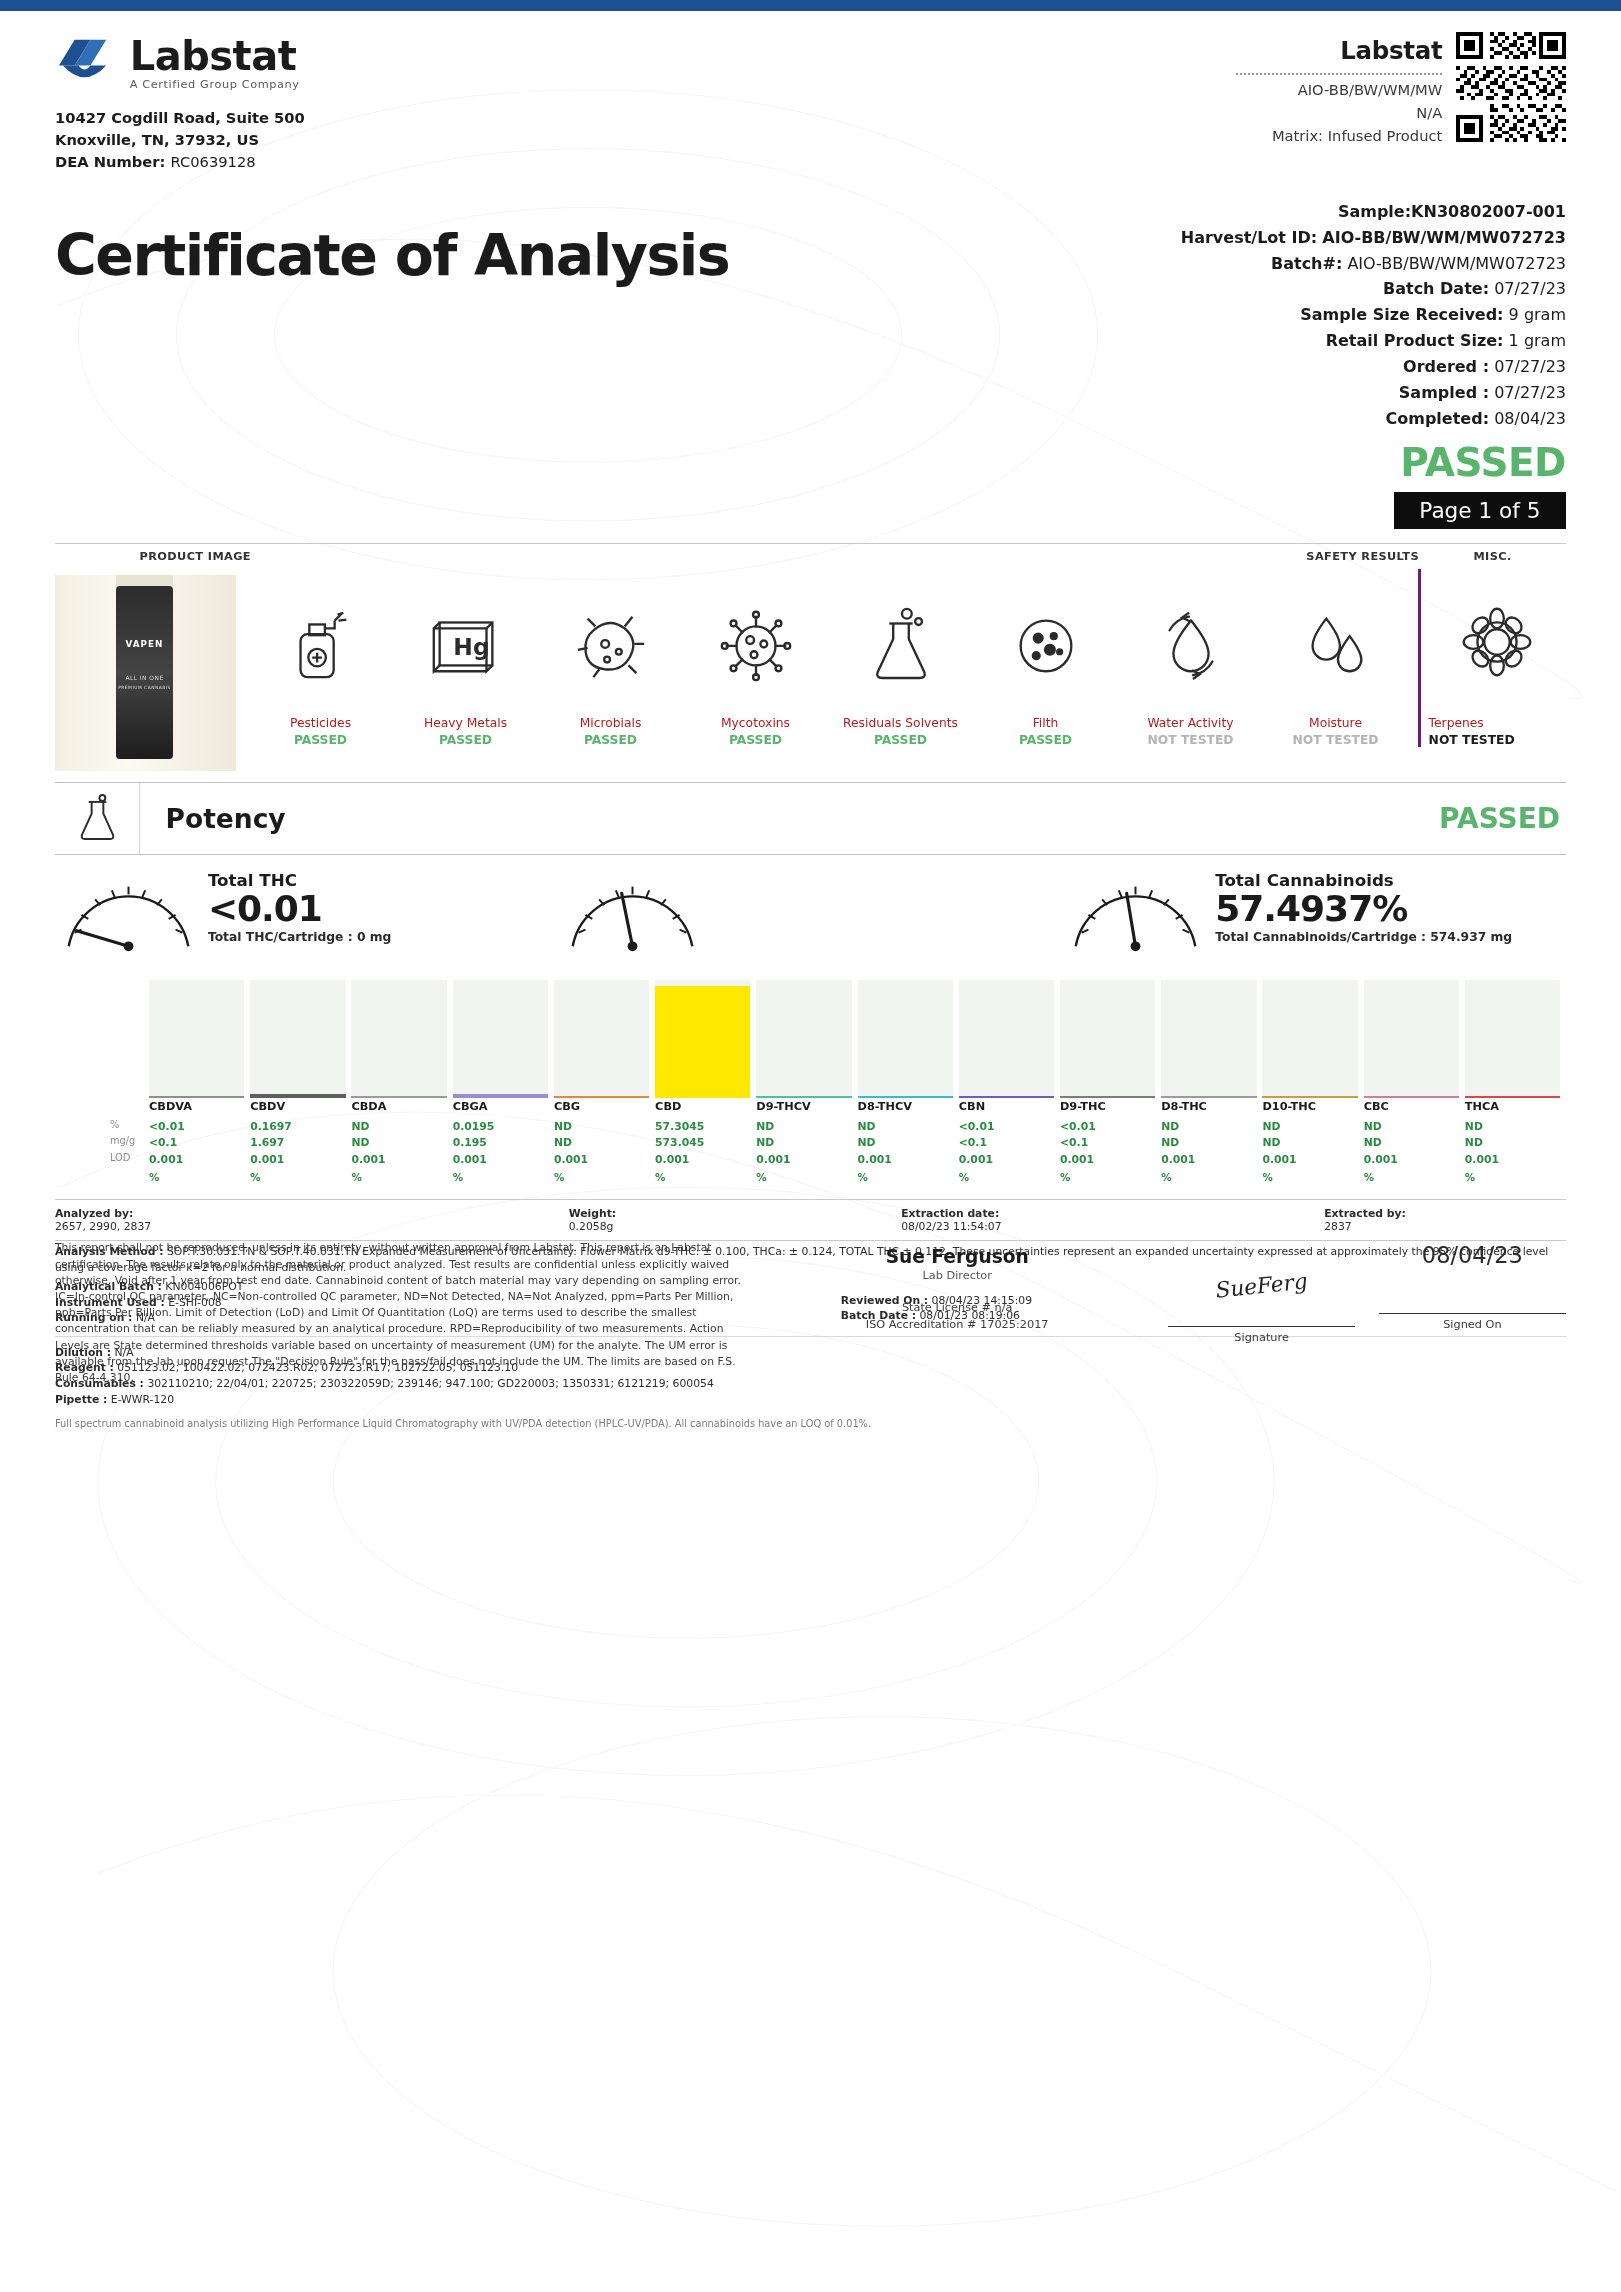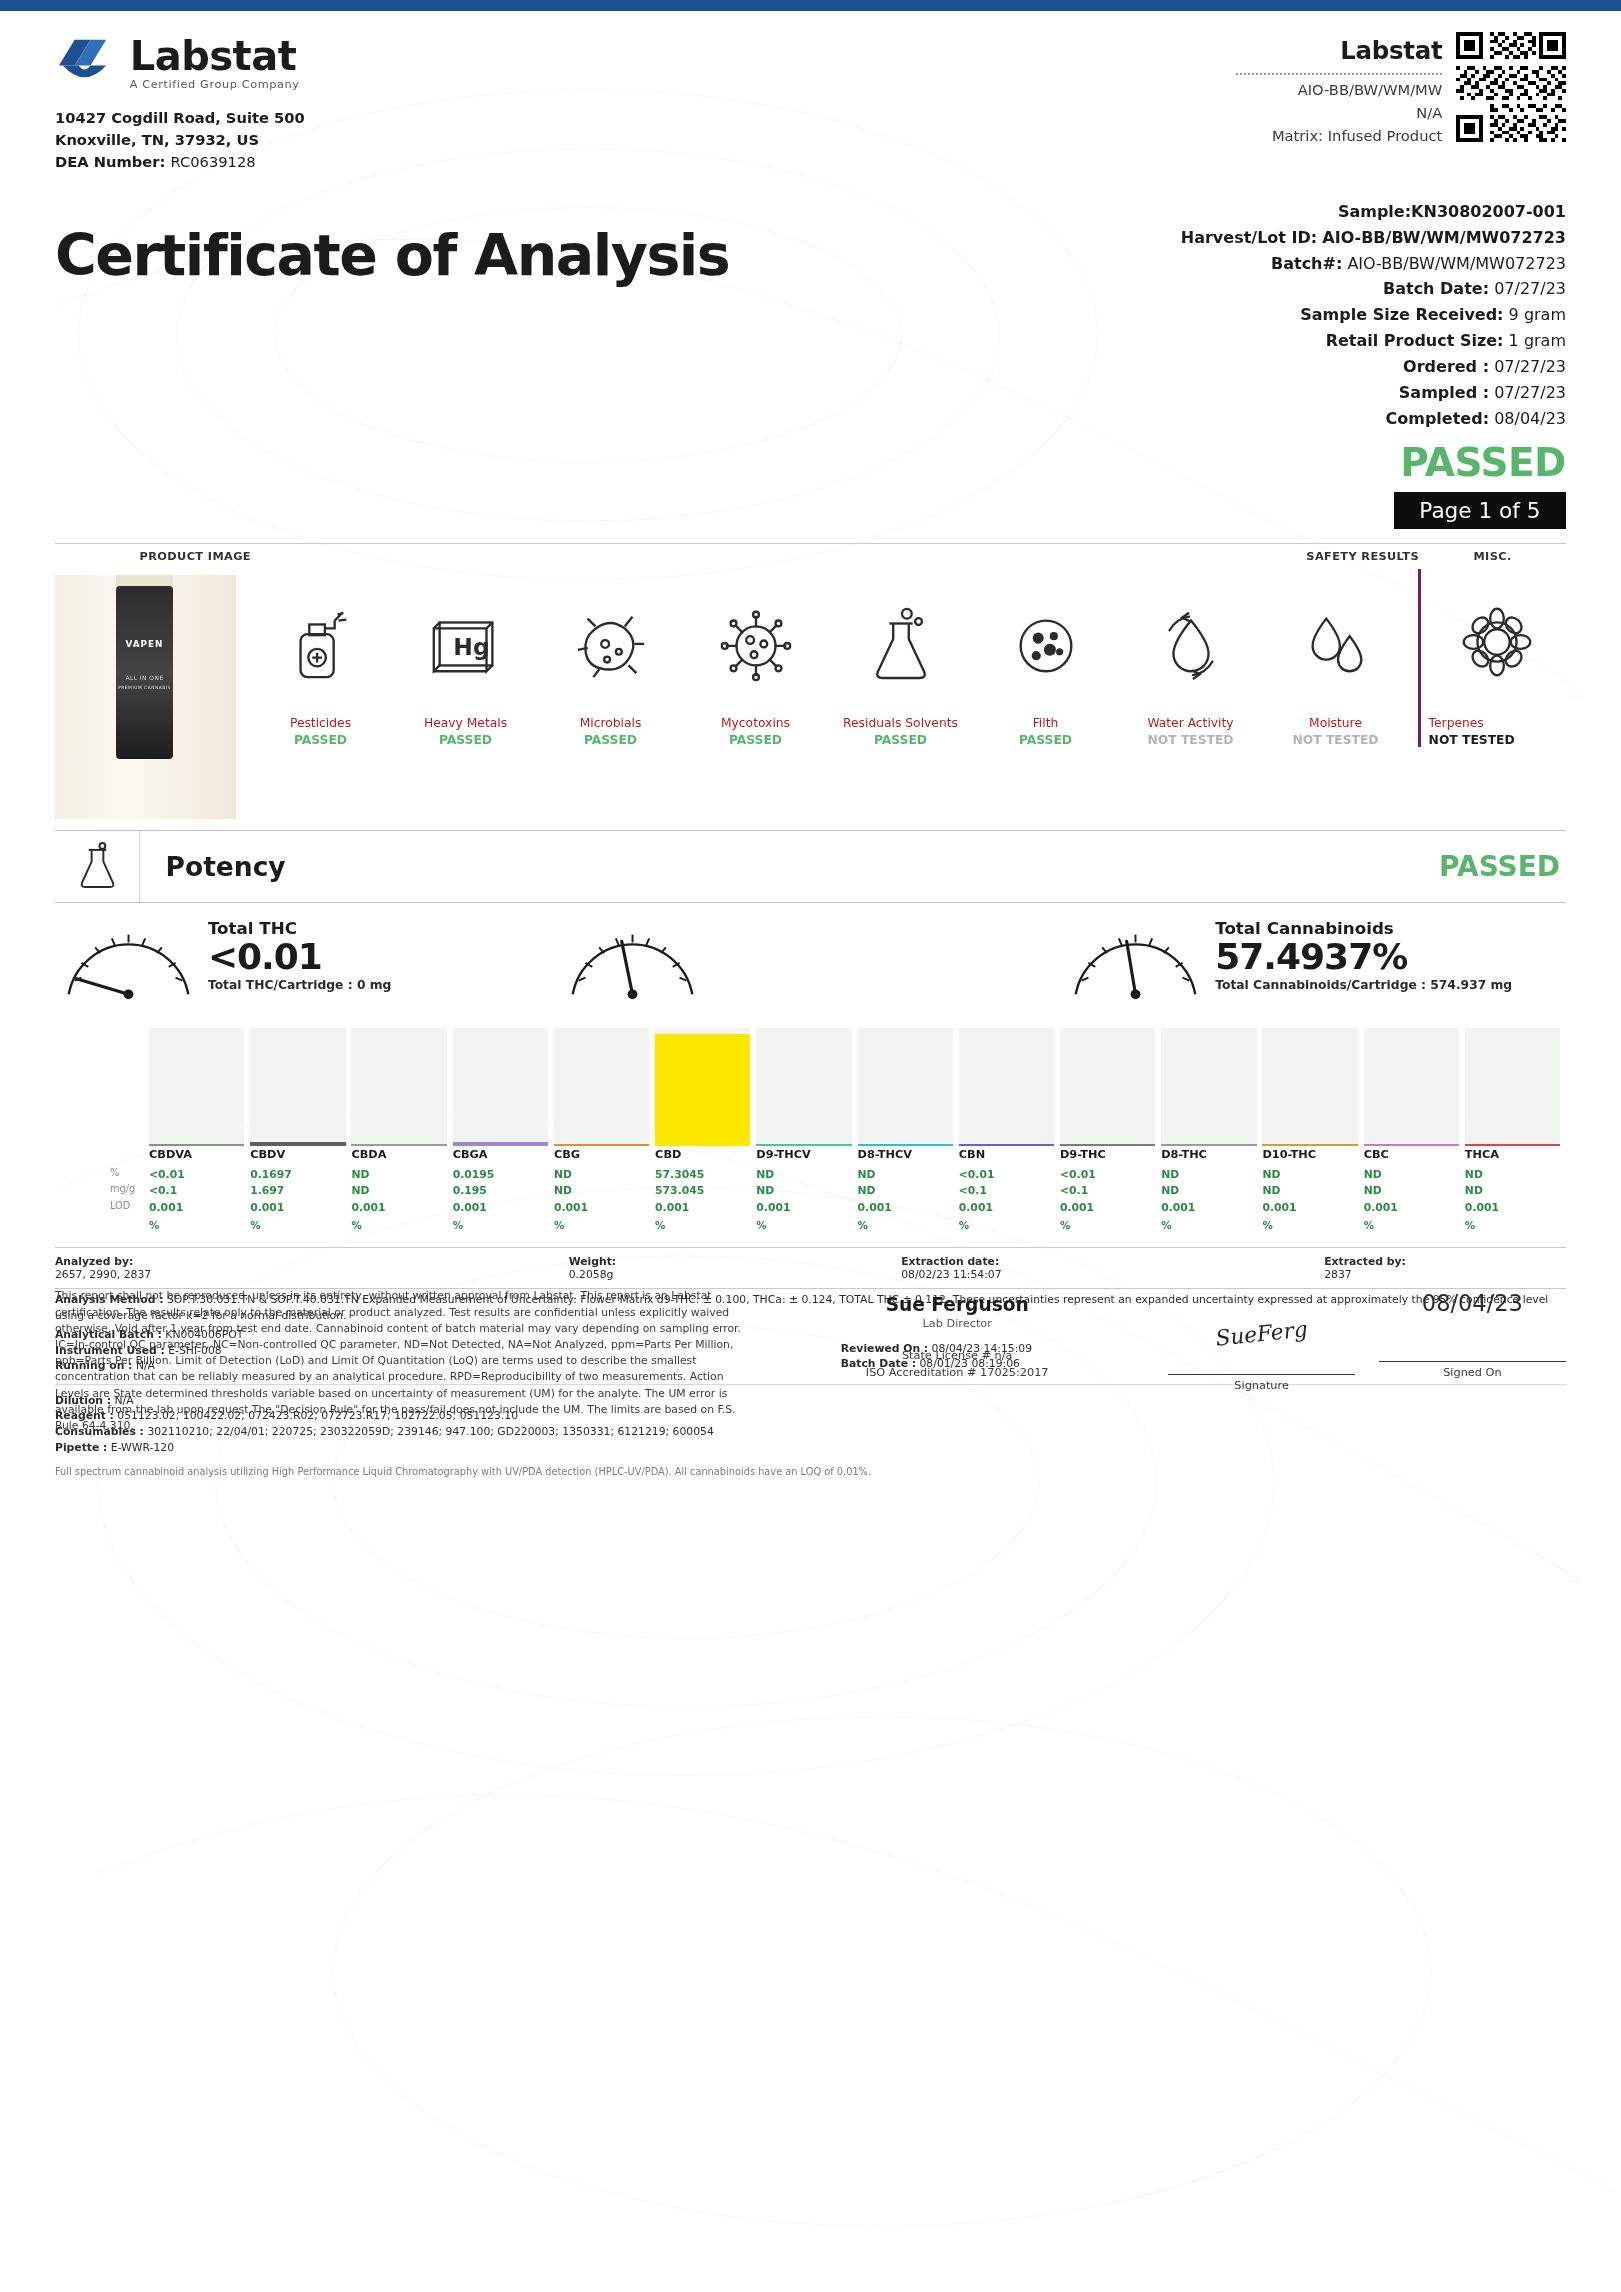--- a/index.html
+++ b/index.html
@@ -38,21 +38,21 @@
   .meta b{font-weight:bold;}
   .meta .val{font-weight:normal;}
   .passed-big{font-size:39px;font-weight:bold;color:#59b56c;text-align:right;margin-top:7.8px;letter-spacing:-0.5px;}
   .pagebadge{display:inline-block;background:#0d0d0d;color:#fff;font-size:21.6px;padding:5.9px 25.5px;margin-top:7.8px;}
 
   
   .hr{border-top:1px solid #c9c9c9;}
   .safety{display:flex;align-items:flex-start;padding-top:5.9px;}
   .sec-label{font-size:11.3px;font-weight:bold;letter-spacing:0.4px;color:#333;text-align:right;}
   .prodimg-col{width:196px;}
-  .prodimg{width:181px;height:244px;margin-top:5.9px;position:relative;overflow:hidden;
+  .prodimg{width:181px;height:196px;margin-top:5.9px;position:relative;overflow:hidden;
     background:linear-gradient(90deg,#f3efe2 0%,#fbf9f2 40%,#efe9da 100%);}
   .prodimg .dev{position:absolute;left:61px;top:11.8px;width:57px;height:173px;border-radius:3.9px;
     background:linear-gradient(180deg,#2c2c2c 0%,#444 50%,#1d1d1d 100%);}
   .prodimg .dev .lbl{color:#fff;font-size:8.8px;text-align:center;margin-top:53px;font-weight:bold;letter-spacing:1px;}
   .prodimg .dev .lbl2{color:#ddd;font-size:5.9px;text-align:center;margin-top:25.5px;letter-spacing:0.5px;}
   .prodimg .cap{position:absolute;left:61px;top:0;width:57px;height:15.7px;background:#e8e4d2;}
   .icons{flex:1;display:flex;justify-content:space-between;padding:0 9.8px;}
   .misc-col{width:147px;border-left:3px solid #701a75;padding-left:7.8px;}
   .icon-item{text-align:center;width:145px;}
   .icon-box{height:147px;display:flex;align-items:center;justify-content:center;}

